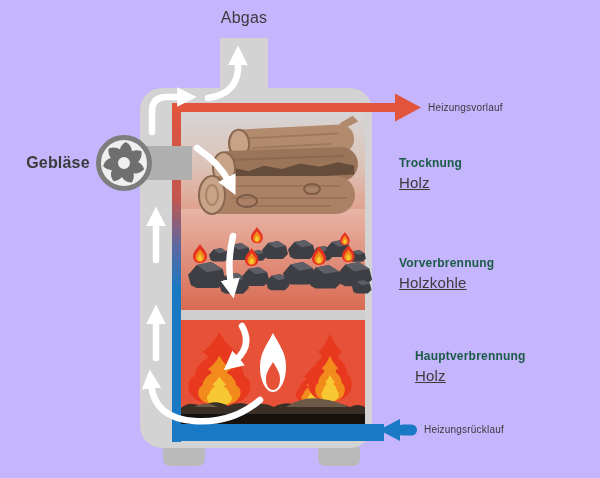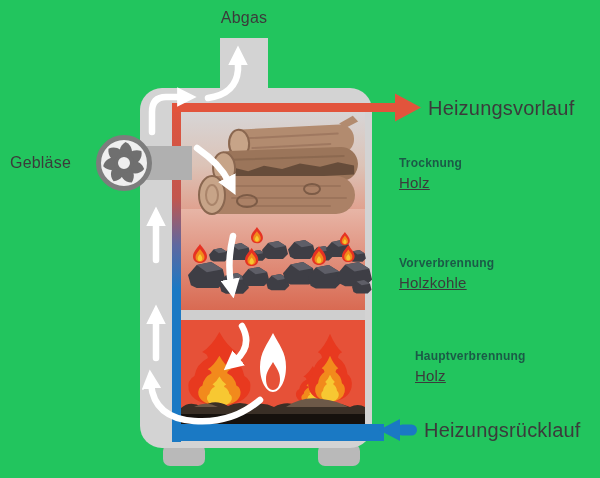--- a/index.html
+++ b/index.html
@@ -1,20 +1,20 @@
 <!DOCTYPE html>
 <html><head>
 <meta charset="utf-8">
 <style>
   html,body{margin:0;padding:0;background:#fff;}
-  .stage{position:relative;width:600px;height:478px;background:#22c55e;overflow:hidden;
+  .stage{position:relative;width:600px;height:478px;background:#c4b5fd;overflow:hidden;
          font-family:"Liberation Sans",sans-serif;}
   .stage svg{position:absolute;left:0;top:0;}
   .lbl{position:absolute;color:#3b3b3b;font-size:16px;letter-spacing:.2px;line-height:18px;white-space:nowrap;}
-  .pipe-lbl{font-size:20px;}
+  .pipe-lbl{font-size:10px;}
   .zone-lbl{position:absolute;white-space:nowrap;line-height:20px;}
   .zone-title{font-size:12px;font-weight:700;color:#1b5a47;letter-spacing:.2px;}
   .zone-sub{font-size:15px;color:#3b3b3b;letter-spacing:.2px;text-decoration:underline;}
 </style>
 </head>
 <body>
 
 <div class="stage">
 
 <svg width="600" height="478" viewBox="0 0 600 478">
@@ -174,21 +174,21 @@
     <path d="M156 358 L156 319" marker-end="url(#ah)"></path>
     <path d="M197 148 Q220 164 229 182" marker-end="url(#ah)"></path>
     <path d="M233 236 Q227 262 231 284" marker-end="url(#ah)"></path>
     <path d="M242 326 Q253 346 235 361" marker-end="url(#ah)"></path>
     <path d="M260 400 Q232 424 194 421 Q154 418 151 384" marker-end="url(#ah)"></path>
   </g>
 </svg>
 
 <div class="lbl" style="left:196px;top:9px;width:96px;text-align:center;">Abgas</div>
 
-<div class="lbl" style="left:10px;top:154px;width:96px;text-align:left;">Gebläse</div>
+<div class="lbl" style="left:10px;top:154px;width:96px;text-align:center;font-weight:bold;">Gebläse</div>
 
 <div class="lbl pipe-lbl" style="left:428px;top:99px;">Heizungsvorlauf</div>
 
 <div class="zone-lbl" style="left:399px;top:153px;">
   <div class="zone-title">Trocknung</div>
   <div class="zone-sub">Holz</div>
 </div>
 
 <div class="zone-lbl" style="left:399px;top:253px;">
   <div class="zone-title">Vorverbrennung</div>

